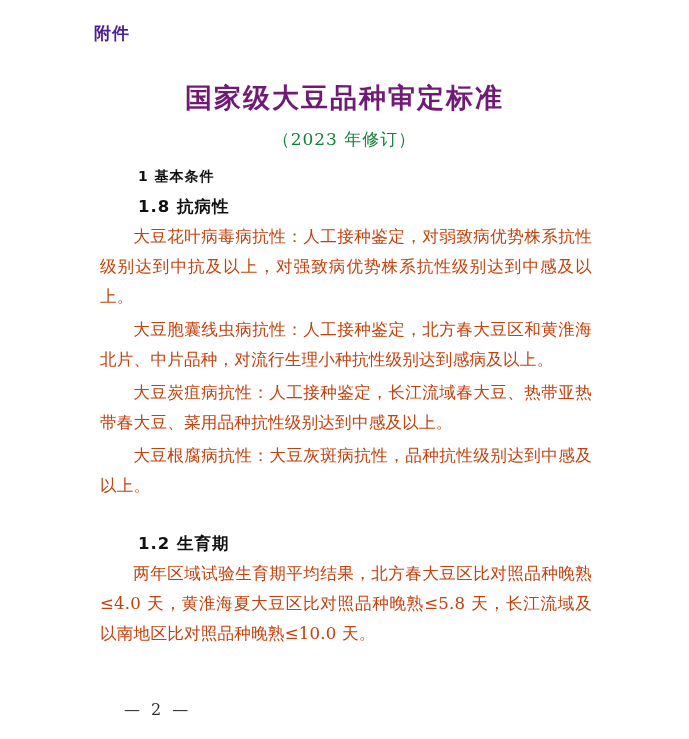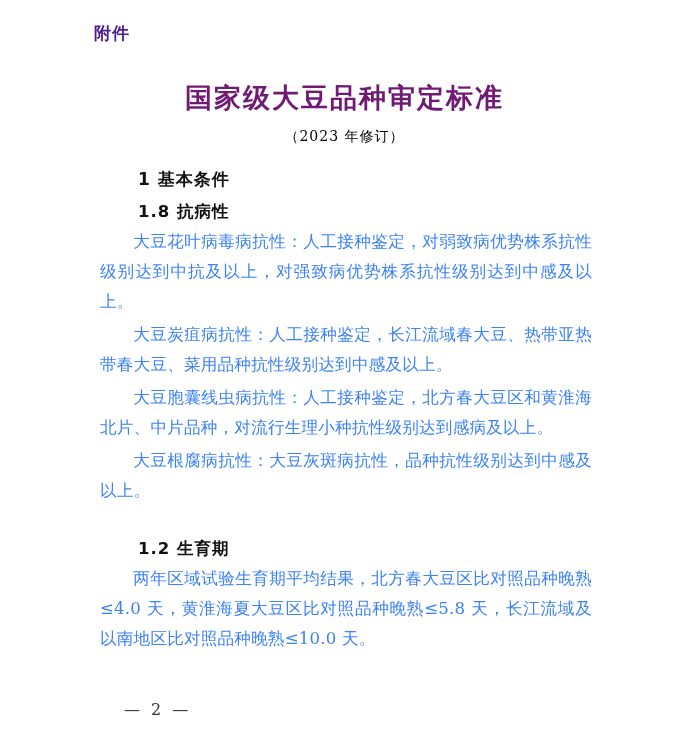--- a/index.html
+++ b/index.html
@@ -45,40 +45,40 @@
     letter-spacing: 2px;
     color: #701a75;
     font-family: "DejaVu Serif", "Liberation Serif", serif;
   }
   .doc-subtitle {
     position: absolute;
     left: 0;
     right: 0;
     top: 128px;
     text-align: center;
-    font-size: 14px;
+    font-size: 17px;
     letter-spacing: 1px;
-    color: #000000;
+    color: #15803d;
   }
 
   
   .content {
     position: absolute;
     left: 100px;
     top: 168px;
     width: 492px;
   }
 
   .h1, .h2 {
     font-family: "DejaVu Sans", "Liberation Sans", sans-serif;
     font-weight: bold;
     color: #111;
   }
   .h1 {
-    font-size: 17px;
+    font-size: 14px;
     margin: 0 0 6px 38px;
     letter-spacing: 1px;
   }
   .h2 {
     font-size: 16.5px;
     margin: 10px 0 4px 38px;
     letter-spacing: 1px;
   }
   .h2.spaced-above {
     margin-top: 32px;
@@ -86,21 +86,21 @@
 
   p.para {
     margin: 0 0 3px 0;
     font-size: 16.6px;
     line-height: 30px;
     text-align: justify;
     text-align-last: left;
     text-justify: inter-character;
     text-indent: 2em;
     letter-spacing: 0.2px;
-    color: #3b82f6;
+    color: #c2410c;
     font-family: "DejaVu Serif", "Liberation Serif", serif;
   }
 
   
   .page-number {
     position: absolute;
     left: 124px;
     top: 700px;
     font-size: 16px;
     letter-spacing: 3px;
@@ -120,23 +120,23 @@
 
   <div class="content">
 
     <div class="h1">1 基本条件</div>
 
     <div class="h2">1.8 抗病性</div>
 
     <p class="para">大豆花叶病毒病抗性：人工接种鉴定，对弱致病优势株系抗性级别达到中抗及以上，对强致病优势株系抗性级别达到中感及以上。</p>
 
 
+    <p class="para">大豆胞囊线虫病抗性：人工接种鉴定，北方春大豆区和黄淮海北片、中片品种，对流行生理小种抗性级别达到感病及以上。</p>
+
     <p class="para">大豆炭疽病抗性：人工接种鉴定，长江流域春大豆、热带亚热带春大豆、菜用品种抗性级别达到中感及以上。</p>
-
-    <p class="para">大豆胞囊线虫病抗性：人工接种鉴定，北方春大豆区和黄淮海北片、中片品种，对流行生理小种抗性级别达到感病及以上。</p>
 
     <p class="para">大豆根腐病抗性：大豆灰斑病抗性，品种抗性级别达到中感及以上。</p>
 
     <div class="h2 spaced-above">1.2 生育期</div>
 
     <p class="para">两年区域试验生育期平均结果，北方春大豆区比对照品种晚熟≤4.0 天，黄淮海夏大豆区比对照品种晚熟≤5.8 天，长江流域及以南地区比对照品种晚熟≤10.0 天。</p>
 
   </div>
 
   <div class="page-number">— 2 —</div>

